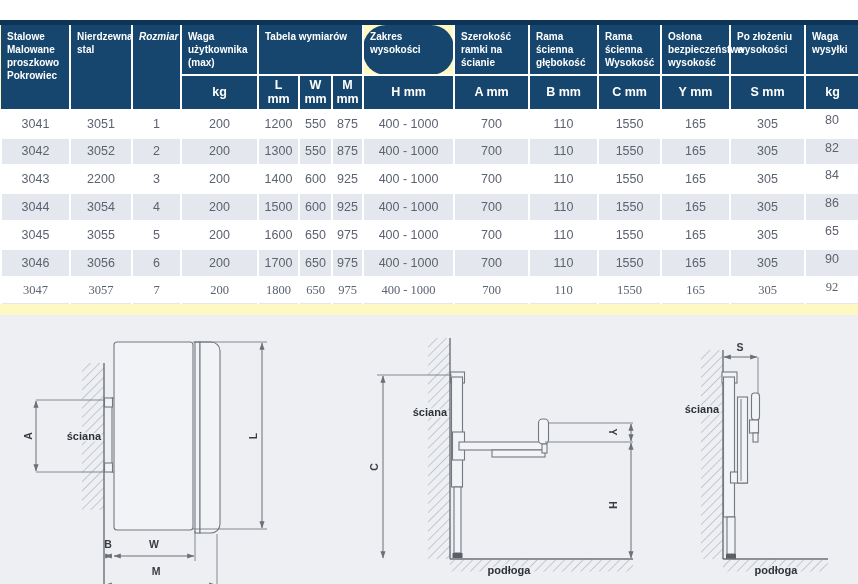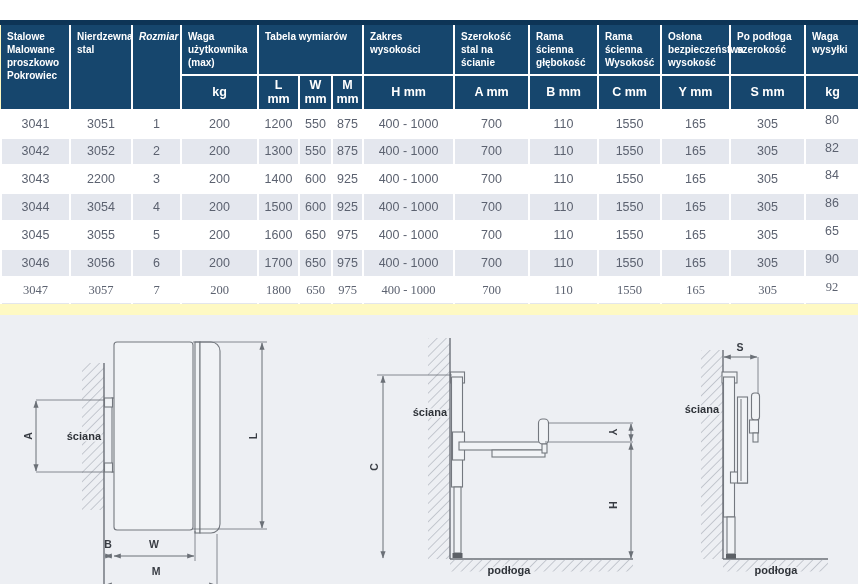--- a/index.html
+++ b/index.html
@@ -12,21 +12,21 @@
   table.spec thead th{
     background:#16466d;color:#ffffff;border:2px solid #ffffff;
     vertical-align:top;text-align:left;
     padding:5px 3px 2px 6px;font-size:10px;font-weight:bold;line-height:1.3;
   }
   table.spec thead th:first-child{border-left:0;}
   table.spec thead th:last-child{border-right:0;}
   table.spec thead tr:first-child th{border-top:0;}
   table.spec thead tr.row-a th{height:42px;}
   table.spec thead tr.row-b th{height:26px;text-align:center;vertical-align:middle;font-size:12.5px;padding:2px;line-height:1.15;}
-  th.v-mid{vertical-align:middle;padding-top:0;}
+  th.v-mid{vertical-align:middle;padding-top:0;border-radius:23px;}
   th.pad-top{padding-top:19px;font-style:italic;}
   table.spec tbody td{
     font-size:12.5px;color:#5c6270;text-align:center;vertical-align:middle;
     height:23.8px;border:2px solid #ffffff;padding:0;background:#ffffff;
   }
   table.spec tbody tr.striped td{background:#e4e7ee;}
   table.spec tbody td.ship{vertical-align:top;padding-top:2px;}
   table.spec tbody tr:last-child td{border-bottom:1px solid #e3e6ec;font-family:Liberation Serif, serif;}
 
   
@@ -67,25 +67,25 @@
         <col style="width:54px">
     </colgroup>
     <thead>
       <tr class="row-a">
         <th rowspan="2">Stalowe Malowane proszkowo Pokrowiec</th>
         <th rowspan="2">Nierdzewna stal</th>
         <th rowspan="2" class="pad-top">Rozmiar</th>
         <th>Waga użytkownika (max)</th>
         <th colspan="3">Tabela wymiarów</th>
         <th class="v-mid">Zakres wysokości</th>
-        <th>Szerokość stal na ścianie</th>
+        <th>Szerokość ramki na ścianie</th>
         <th>Rama ścienna głębokość</th>
         <th>Rama ścienna Wysokość</th>
         <th>Osłona bezpieczeństwa wysokość</th>
-        <th>Po podłoga szerokość</th>
+        <th>Po złożeniu wysokości</th>
         <th>Waga wysyłki</th>
       </tr>
       <tr class="row-b">
         <th>kg</th>
         <th>
           <div>L</div>
           <div>mm</div>
         </th>
         <th>
           <div>W</div>

